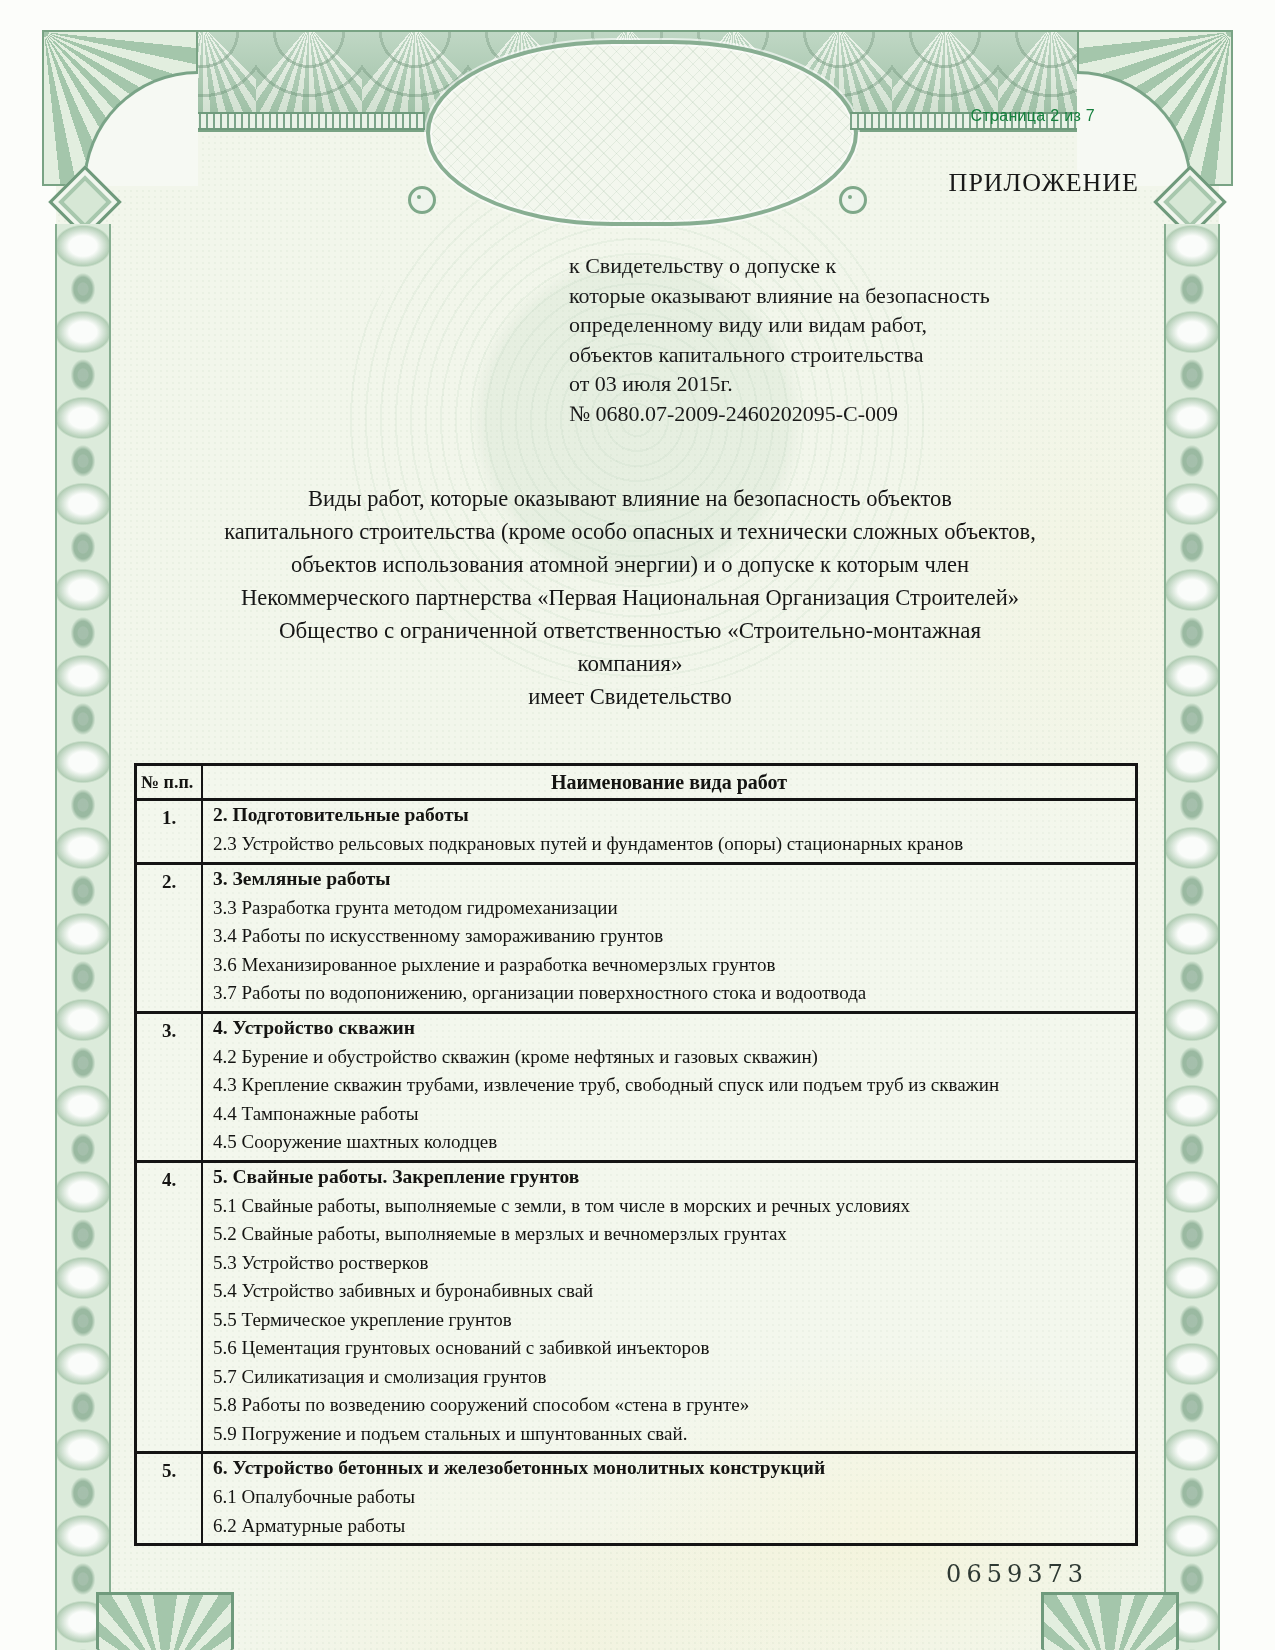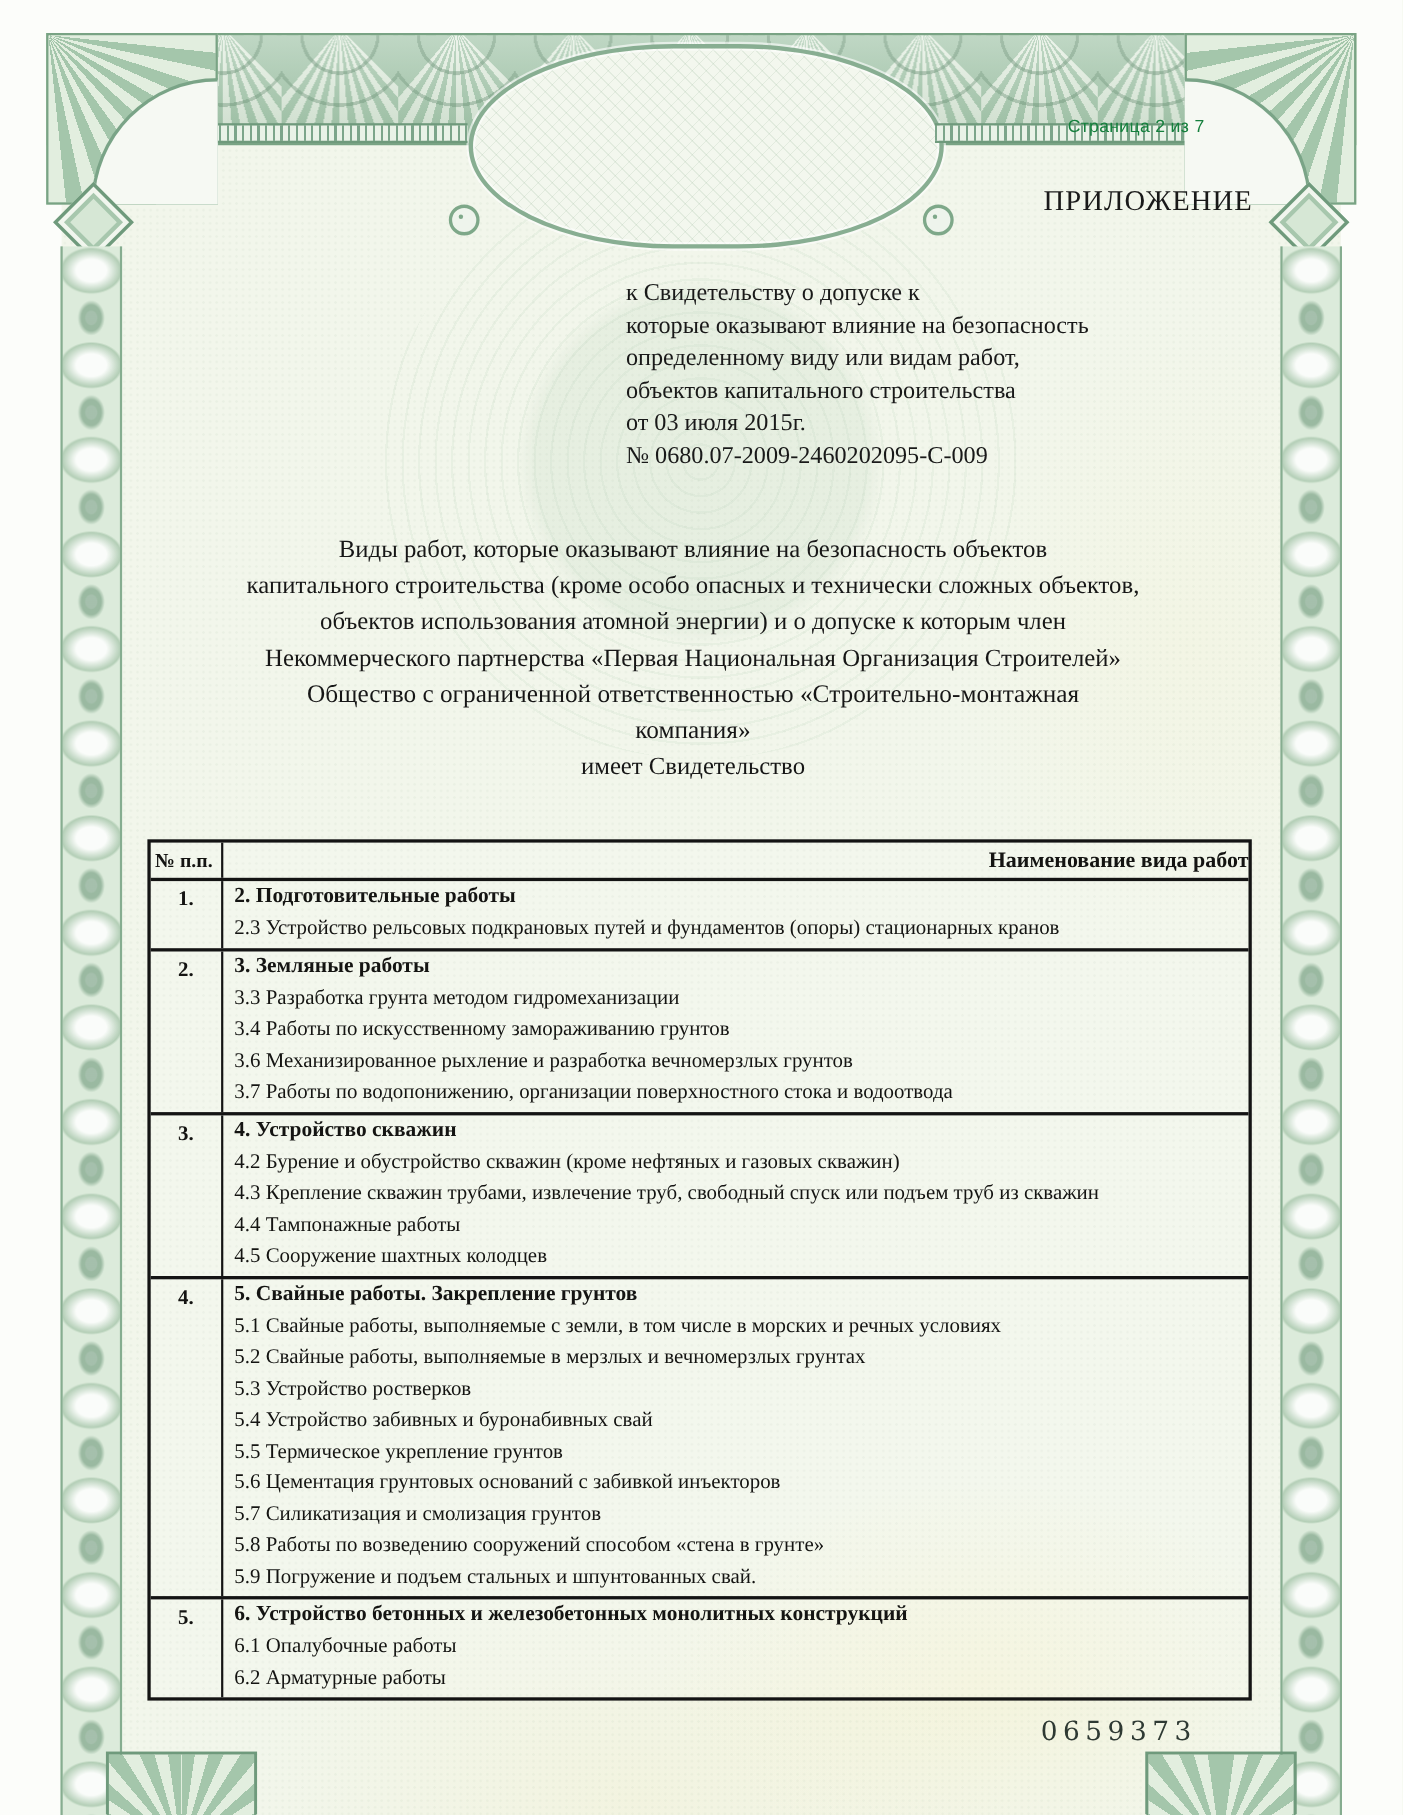--- a/index.html
+++ b/index.html
@@ -135,21 +135,21 @@
   
   .works-table{
     position:absolute;top:750px;left:134px;width:998px;
     border:3px solid #141414;
     font-size:19px;color:#141412;
     background:rgba(255,255,255,.12);
     margin-top:13px;
   }
   .thead{display:grid;grid-template-columns:64px 1fr;border-bottom:3px solid #141414;}
   .th-num{font-weight:bold;font-size:18px;padding:3px 2px 3px 4px;line-height:26px;}
-  .th-name{font-weight:bold;font-size:20px;text-align:right;line-height:26px;padding:3px 0;border-left:2px solid #141414;}
+  .th-name{font-weight:bold;font-size:20px;text-align:center;line-height:26px;padding:3px 0;border-left:2px solid #141414;}
   .trow{display:grid;grid-template-columns:64px 1fr;border-bottom:3px solid #141414;}
   .trow:last-child{border-bottom:none;}
   .td-num{font-weight:bold;text-align:center;padding-top:4px;line-height:26px;}
   .td-works{border-left:2px solid #141414;padding:0 10px 5px 10px;}
   .group-title{font-weight:bold;font-size:19.5px;line-height:27px;}
   .item{line-height:25.5px;margin-top:3px;}
 
   .serial{
     position:absolute;top:1560px;right:187px;
     font-family:"DejaVu Serif","Liberation Serif",serif;

